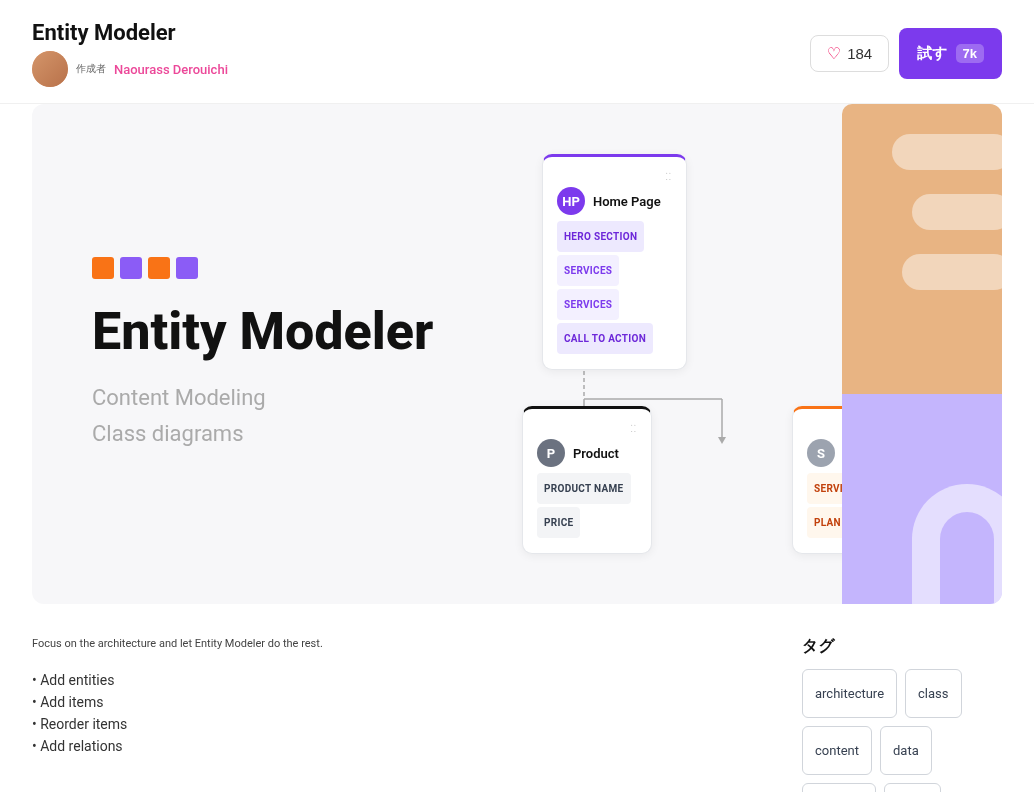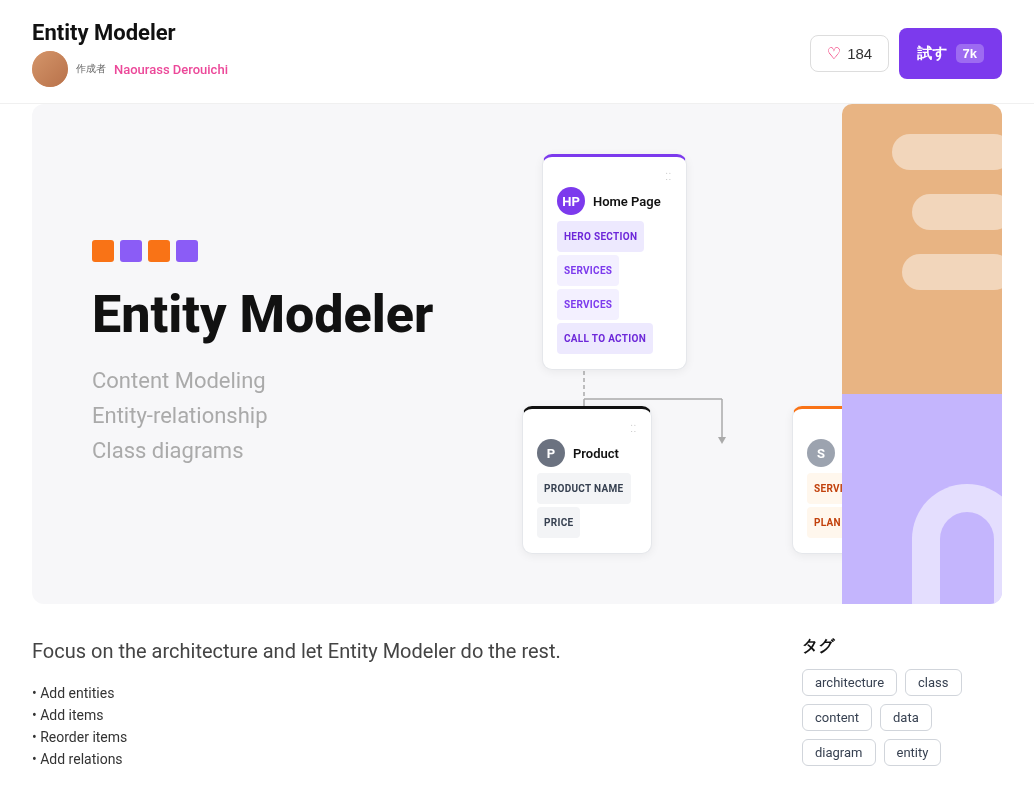--- a/index.html
+++ b/index.html
@@ -201,34 +201,34 @@
       border-bottom: none;
     }
 
     
     .description-section {
       display: flex;
       padding: 32px 32px 0;
       gap: 40px;
     }
     .desc-left { flex: 1; }
-    .desc-text { font-size: 20px; color: #444; margin-bottom: 16px; line-height: 1.5; }
+    .desc-text { font-size: 11px; color: #444; margin-bottom: 16px; line-height: 1.5; }
     .desc-list { list-style: none; }
     .desc-list li {
       font-size: 14px; color: #333; padding: 3px 0;
     }
     .desc-list li::before { content: "• "; color: #333; }
 
     .tags-section { flex: 0 0 200px; }
     .tags-title { font-size: 16px; font-weight: 600; color: #111; margin-bottom: 12px; }
     .tags-grid { display: flex; flex-wrap: wrap; gap: 8px; }
     .tag-badge {
       border: 1px solid #d1d5db;
       border-radius: 6px;
-      padding: 5px 12px;
+      padding: 16px 12px;
       font-size: 13px;
       color: #374151;
       background: white;
       cursor: pointer;
     }
   </style>
 </head>
 <body>
 
 <div class="header">
@@ -265,21 +265,20 @@
           <div class="entity-icon-block ei2"></div>
         </div>
         <div style="display: flex; gap: 6px;">
           <div class="entity-icon-block ei3"></div>
           <div class="entity-icon-block ei4"></div>
         </div>
       </div>
     <h2 class="hero-title">Entity Modeler</h2>
     <ul class="hero-features">
       <li>Content Modeling</li>
-      <li>Entity-relationship</li>
       <li>Class diagrams</li>
     </ul>
   </div>
 
   <div class="diagram-area">
     <svg class="connector-svg">
 
       <line x1="72" y1="185" x2="72" y2="255" stroke="#aaa" stroke-width="1.5" stroke-dasharray="4,3"></line>
 
       <line x1="72" y1="255" x2="210" y2="255" stroke="#aaa" stroke-width="1.5"></line>

